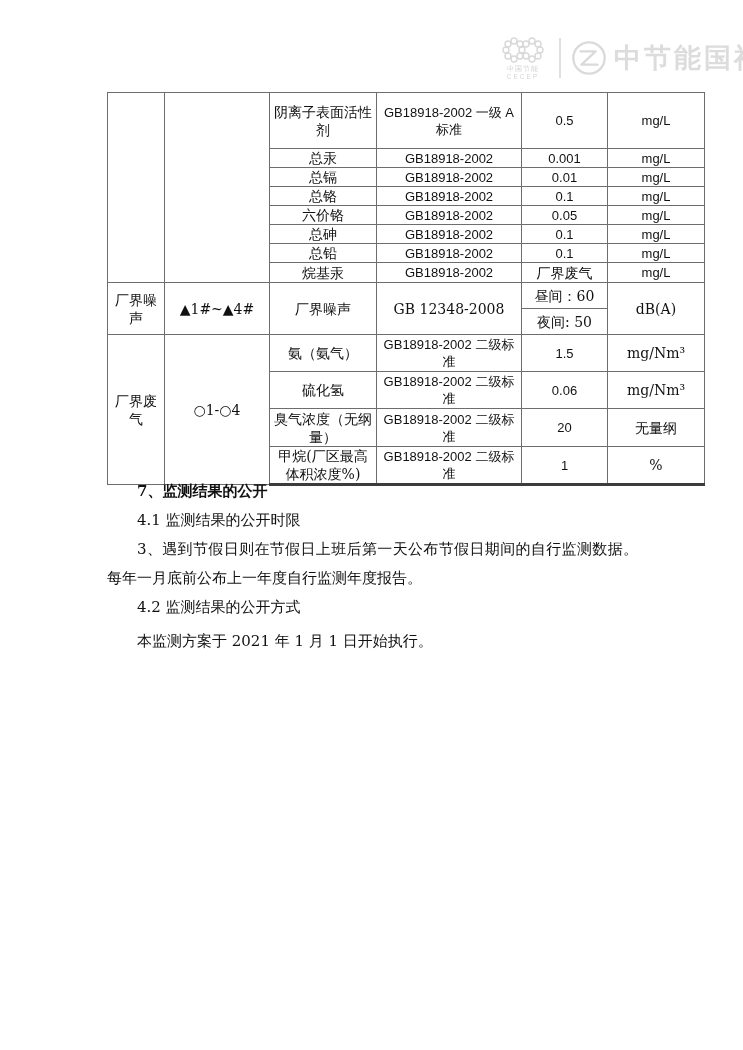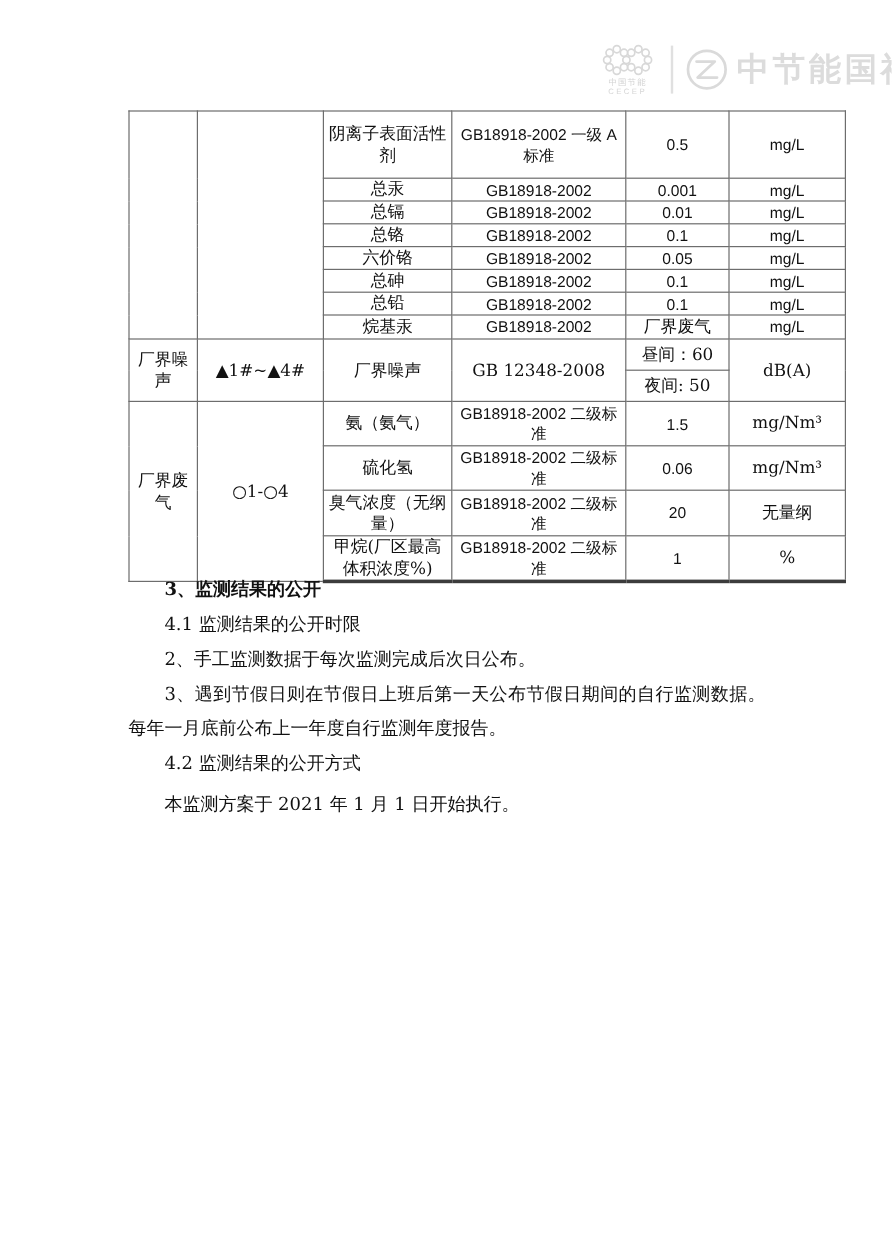--- a/index.html
+++ b/index.html
@@ -169,21 +169,20 @@
             <td class="cn">甲烷(厂区最高体积浓度%)</td>
             <td class="sans">GB18918-2002 二级标准</td>
             <td class="sans">1</td>
             <td class="cn">%</td>
           </tr>
         </tbody>
     </table>
   </div>
 
   <div class="bodytext" id="bodytext">
-      <p class="para bold">3、监测结果的公开</p>
+      <p class="para bold">7、监测结果的公开</p>
       <p class="para">4.1 监测结果的公开时限</p>
-      <p class="para">2、手工监测数据于每次监测完成后次日公布。</p>
       <p class="para">3、遇到节假日则在节假日上班后第一天公布节假日期间的自行监测数据。每年一月底前公布上一年度自行监测年度报告。</p>
       <p class="para">4.2 监测结果的公开方式</p>
       <p class="para space">本监测方案于 2021 年 1 月 1 日开始执行。</p>
     </div>
 
 </div>
 
 </body></html>

